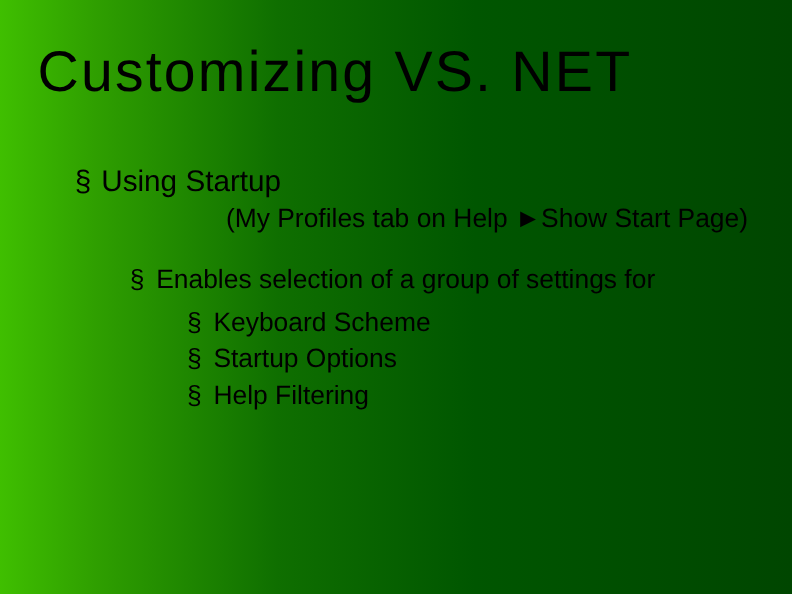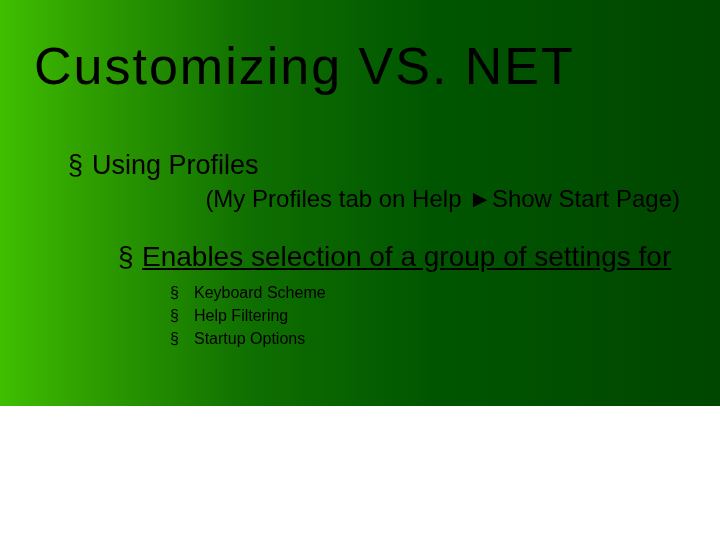--- a/index.html
+++ b/index.html
@@ -5,21 +5,21 @@
   html, body {
     margin: 0;
     padding: 0;
     width: 720px;
     height: 540px;
     overflow: hidden;
     font-family: Arial, Helvetica, sans-serif;
   }
   .slide {
     width: 720px;
-    height: 406px;
+    height: 540px;
     background: linear-gradient(to right, #3fbf00 0%, #2f9f00 12%, #0f6f00 35%, #005600 60%, #004600 100%);
     position: relative;
     box-sizing: border-box;
   }
   .title {
     position: absolute;
     top: 36px;
     left: 34px;
     font-family: Impact, "Arial Black", sans-serif;
     font-size: 52px;
@@ -37,55 +37,54 @@
   .lvl1 {
     font-size: 27px;
     margin: 0 0 4px 0;
   }
   .subnote {
     font-size: 24px;
     margin: 0 0 28px 28px;
     text-align: right;
   }
   .lvl2 {
-    font-size: 28px;
+    font-size: 24px;
     margin: 0 0 10px 50px;
-    text-decoration: underline;
   }
   .lvl3 {
-    font-size: 16px;
+    font-size: 24px;
     margin: 0 0 3px 102px;
     line-height: 1.25;
   }
   .bullet {
     display: inline-block;
     width: 24px;
   }
 </style>
 </head>
 <body>
 
 <div class="slide">
   <div class="title">Customizing VS. NET</div>
 
   <div class="content">
 
     <div class="lvl1">
-      <span class="bullet">§</span><span>Using Profiles</span>
+      <span class="bullet">§</span><span>Using Startup</span>
     </div>
     <div class="subnote">(My Profiles tab on Help ►Show Start Page)</div>
 
     <div class="lvl2">
       <span class="bullet">§</span><span>Enables selection of a group of settings for</span>
     </div>
 
     <div class="lvl3">
       <span class="bullet">§</span><span>Keyboard Scheme</span>
     </div>
     <div class="lvl3">
-      <span class="bullet">§</span><span>Help Filtering</span>
+      <span class="bullet">§</span><span>Startup Options</span>
     </div>
     <div class="lvl3">
-      <span class="bullet">§</span><span>Startup Options</span>
+      <span class="bullet">§</span><span>Help Filtering</span>
     </div>
 
   </div>
 </div>
 
 </body></html>

